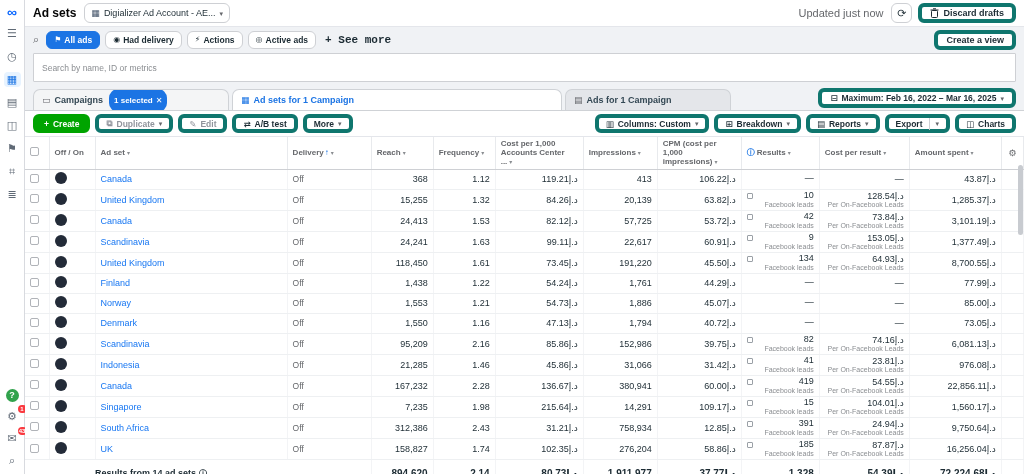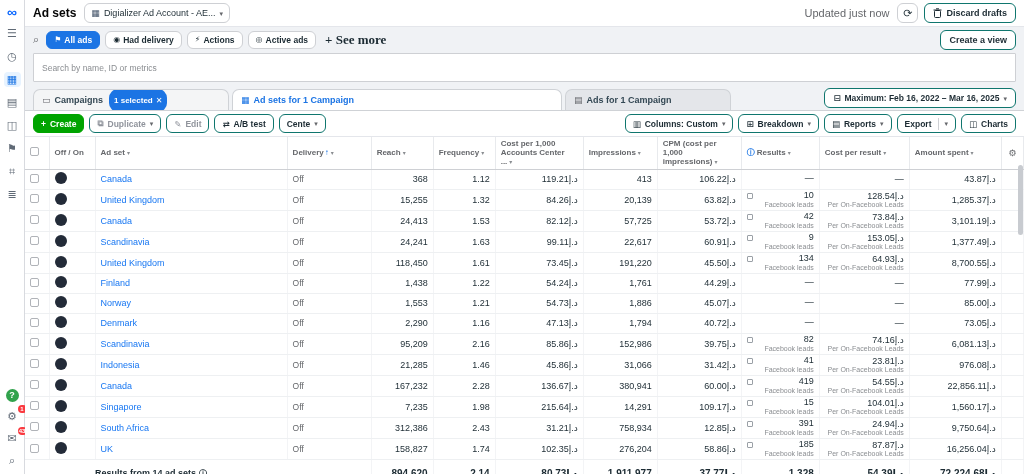--- a/index.html
+++ b/index.html
@@ -30,38 +30,38 @@
   .page-title { font-size:12px; font-weight:700; color:#050505; }
   .account-select { display:flex; align-items:center; gap:4px; border:1px solid #ced0d4; border-radius:6px;
                     height:20px; padding:0 6px; font-size:9px; background:#fff; cursor:pointer; }
   .acct-icon { color:#46566b; font-size:9px; }
   .caret { font-size:7px; color:#65676b; line-height:1; }
   .topbar-right { margin-left:auto; display:flex; align-items:center; gap:6px; }
   .updated { font-size:11px; color:#65676b; margin-right:2px; }
   .icon-btn { width:21px; height:20px; border:1px solid #ced0d4; border-radius:6px; background:#fff;
               display:flex; align-items:center; justify-content:center; font-size:11px; color:#1c2b33;
               cursor:pointer; padding:0; }
-  .btn { display:inline-flex; align-items:center; gap:4px; height:20px; border:1px solid #0f766e;
+  .btn { display:inline-flex; align-items:center; gap:4px; height:20px; border:4px solid #0f766e;
          border-radius:6px; background:#fff; padding:0 8px; font-size:9px; font-weight:700; color:#1c2b33;
          cursor:pointer; font-family:inherit; white-space:nowrap; }
   .btn-primary { background:#1b74e4; border-color:#1b74e4; color:#fff; }
   .btn-green { background:#00a400; border-color:#00a400; color:#fff; }
   .btn-disabled { color:#90949c; }
   .trash-svg { width:9px; height:10px; }
 
   .filterbar { height:25px; min-height:25px; display:flex; align-items:center; gap:5px; padding:0 8px; }
   .search-glyph { font-size:11px; color:#65676b; margin-right:2px; cursor:pointer; }
   .pills { display:flex; gap:5px; align-items:center; }
   .pill { display:inline-flex; align-items:center; gap:3px; height:18px; border:1px solid #ced0d4;
           border-radius:6px; background:#fff; padding:0 7px; font-size:8.5px; font-weight:700;
           color:#1c2b33; cursor:pointer; }
   .pill-active { background:#1b74e4; border-color:#1b74e4; color:#fff; }
   .pill-icon { font-size:8px; }
-  .see-more { border:none; background:none; font-size:13px; font-weight:700; color:#1c2b33;
-              cursor:pointer; font-family:Liberation Serif, serif; padding:0 4px; }
+  .see-more { border:none; background:none; font-size:11px; font-weight:700; color:#1c2b33;
+              cursor:pointer; font-family:Liberation Mono, monospace; padding:0 4px; }
   .spacer { flex:1; }
 
   .searchrow { padding:1px 8px 4px; }
   .search-input { width:100%; height:29px; border:1px solid #ced0d4; border-radius:1px; background:#fff;
                   font-size:8.5px; padding:0 8px; color:#050505; font-family:inherit; outline:none; }
   .search-input::placeholder { color:#8a8d91; }
 
   .tabsrow { display:flex; align-items:flex-end; gap:3px; padding:2px 8px 0; height:24px; min-height:24px; }
   .tab { display:inline-flex; align-items:center; gap:4px; height:21px; padding:0 8px; font-size:9px;
          font-weight:700; color:#344854; background:#e4e6ea; border:1px solid #cfd2d6; border-bottom:none;
@@ -232,21 +232,21 @@
         </button>
         <button class="btn btn-disabled">
           <span>✎</span>
           <span>Edit</span>
         </button>
         <button class="btn">
           <span>⇄</span>
           <span>A/B test</span>
         </button>
         <button class="btn">
-          <span>Cente</span>
+          <span>More</span>
           <span class="caret">▾</span>
         </button>
         <div class="spacer"></div>
         <button class="btn">
           <span>▥</span>
           <span>Columns: Custom</span>
           <span class="caret">▾</span>
         </button>
         <button class="btn">
           <span>⊞</span>
@@ -470,21 +470,21 @@
       <span class="sub"></span>
     </td>
     <td class="c-num"><span>85.00د.إ</span></td>
     <td></td>
   </tr>
               <tr>
     <td><span class="checkbox"></span></td>
     <td><span class="toggle"></span></td>
     <td><span class="adset-link">Denmark</span></td>
     <td><span class="delivery-text">Off</span></td>
-    <td class="c-num"><span>2,290</span></td>
+    <td class="c-num"><span>1,550</span></td>
     <td class="c-num"><span>1.16</span></td>
     <td class="c-num"><span>47.13د.إ</span></td>
     <td class="c-num"><span>1,794</span></td>
     <td class="c-num"><span>40.72د.إ</span></td>
     <td class="c-num">
       <div class="val-row">
                     <span class="res-icon" style="visibility: hidden;"></span>
                     <span>—</span>
                   </div>
       <span class="sub"></span>

